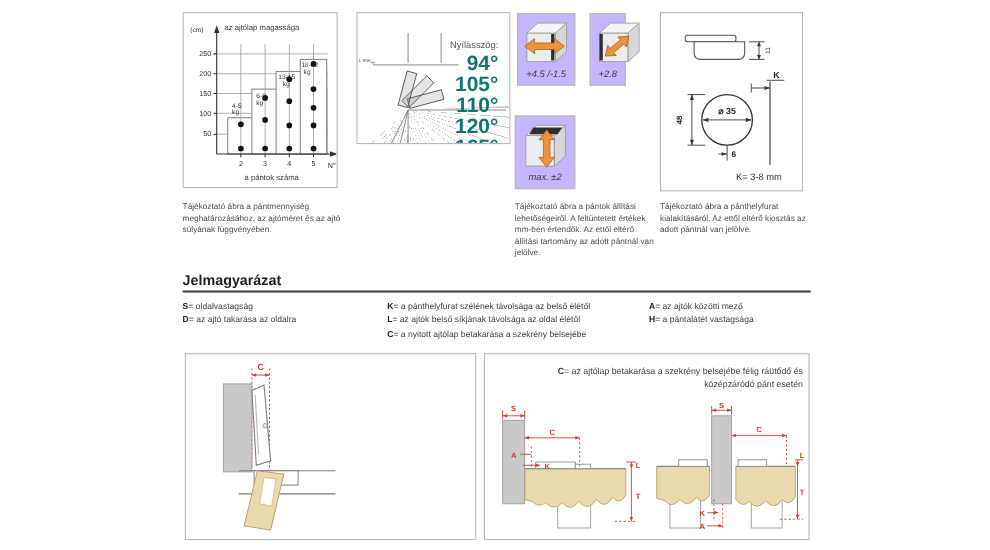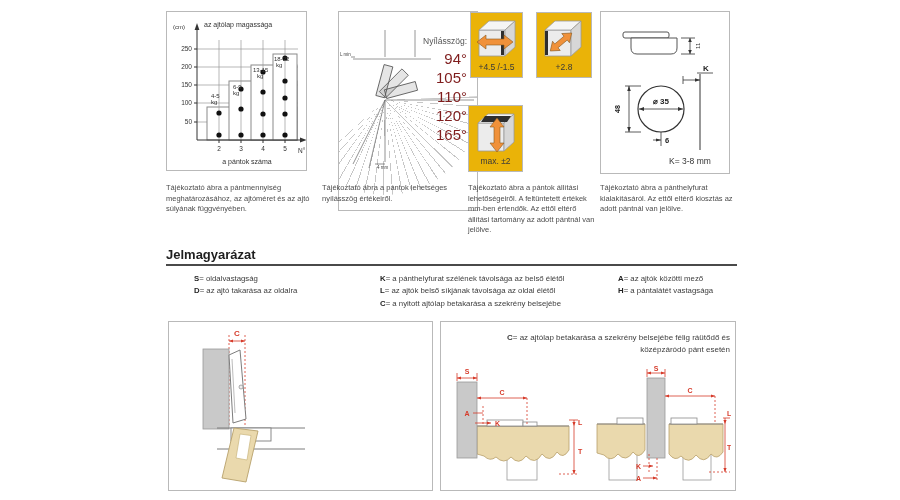--- a/index.html
+++ b/index.html
@@ -1,27 +1,27 @@
 <!DOCTYPE html>
 <html><head>
 <meta charset="utf-8">
 <style>
   html,body{margin:0;padding:0;background:#fff;font-family:"Liberation Sans",sans-serif;}
   #stage{position:relative;width:900px;height:500px;background:#fff;overflow:hidden;}
   .panel{position:absolute;background:#fff;border:1px solid #b9b9b9;box-sizing:border-box;overflow:hidden;}
   .caption{position:absolute;font-size:7.5px;line-height:1.4;color:#4d4d4d;}
-  .small-box{position:absolute;border:1px solid #b9b9b9;background:#eab308;box-sizing:border-box;text-align:center;}
+  .small-box{position:absolute;border:1px solid #b9b9b9;background:#c4b5fd;box-sizing:border-box;text-align:center;font-style:italic;}
   .adj-label{position:absolute;bottom:5px;left:0;width:100%;font-size:8.5px;color:#3a3a3a;}
   .legend-head{position:absolute;font-size:13px;font-weight:bold;color:#1e1e1e;}
   .legend-rule{position:absolute;height:2px;background:#4a4a4a;}
-  .legend-col{position:absolute;font-size:7.8px;color:#3d3d3d;line-height:1.6;margin-left:28px;}
+  .legend-col{position:absolute;font-size:7.8px;color:#3d3d3d;line-height:1.6;}
   .legend-col b{color:#1e1e1e;}
   .angles-block{position:absolute;left:30px;top:24px;width:98px;text-align:right;}
   .angles-title{font-size:8.5px;color:#555;margin-bottom:3px;}
-  .angle-value{font-size:15px;font-weight:400;color:#7f1d1d;line-height:19px;}
+  .angle-value{font-size:19px;font-weight:700;color:#0f766e;line-height:19px;}
   .fan{position:absolute;left:-49px;top:-7px;width:190px;height:190px;border-radius:50%;
        background:repeating-conic-gradient(from 88deg, #c6c6c6 0deg 0.6deg, transparent 0.6deg 5.8deg);
        clip-path:polygon(50% 50%, 100% 48%, 100% 100%, 0% 100%, 13% 83%);}
   svg{position:absolute;left:0;top:0;}
   svg text{font-family:"Liberation Sans",sans-serif;}
   .bl-caption{position:absolute;left:120px;top:22px;width:140px;font-size:8px;line-height:1.45;color:#3d3d3d;}
   .br-caption{position:absolute;left:55px;top:10px;width:234px;font-size:8px;line-height:1.45;color:#3d3d3d;text-align:right;}
 </style>
 </head>
 <body>
@@ -106,21 +106,21 @@
         <text x="66" y="83" font-size="6">kg</text>
         <text x="86" y="60" font-size="6">13-15</text>
         <text x="90" y="66" font-size="6">kg</text>
         <text x="107" y="49" font-size="6">18-22</text>
         <text x="109" y="55" font-size="6">kg</text>
       </g>
     </svg>
   </div>
   <div class="caption" style="left:166px;top:183px;width:152px;">Tájékoztató ábra a pántmennyiség meghatározásához, az ajtóméret és az ajtó súlyának függvényében.</div>
 
-  <div class="panel" style="left:338px;top:11px;width:140px;height:200px;">
+  <div class="panel" style="left:324px;top:11px;width:140px;height:120px;">
     <div class="fan"></div>
     <svg width="138" height="158" viewBox="0 0 138 158">
       <g stroke="#8a8a8a" stroke-width="0.9" fill="none">
         <line x1="46" y1="18" x2="46" y2="45"></line>
           <line x1="76" y1="18" x2="76" y2="45"></line>
         <line x1="14" y1="47" x2="92" y2="47"></line>
         <line x1="46" y1="88" x2="135" y2="88"></line>
       </g>
       <g stroke="#777" stroke-width="0.8" fill="none">
         <line x1="46" y1="88" x2="14" y2="152"></line>
@@ -143,33 +143,32 @@
     </svg>
     <div class="angles-block">
       <div class="angles-title">Nyílásszög:</div>
       <div class="angle-value">94°</div>
       <div class="angle-value">105°</div>
       <div class="angle-value">110°</div>
       <div class="angle-value">120°</div>
       <div class="angle-value">165°</div>
     </div>
   </div>
-  <div class="caption" style="left:322px;top:183px;width:148px;">Tájékoztató ábra a pántok lehetséges nyílásszög értékeiről.</div>
 
   <div class="small-box" style="left:470px;top:12px;width:53px;height:66px;">
     <svg width="48" height="44" viewBox="0 0 48 44" style="left:2px;top:3px;">
       <polygon points="6,14 32,14 32,40 6,40" fill="#ececec" stroke="#9a9a9a" stroke-width="0.8"></polygon>
       <polygon points="6,14 16,5 42,5 32,14" fill="#f5f5f5" stroke="#9a9a9a" stroke-width="0.8"></polygon>
       <polygon points="32,14 42,5 42,31 32,40" fill="#d7d7d7" stroke="#9a9a9a" stroke-width="0.8"></polygon>
       <polygon points="28,15 31,15 31,39 28,39" fill="#2e2e2e"></polygon>
       <polygon points="4,26 13,19 13,23 31,23 31,19 40,26 31,33 31,29 13,29 13,33" fill="#f0913a" stroke="#8a5a20" stroke-width="0.6"></polygon>
     </svg>
     <div class="adj-label">+4.5 /-1.5</div>
   </div>
-  <div class="small-box" style="left:536px;top:12px;width:56px;height:66px;">
+  <div class="small-box" style="left:536px;top:12px;width:33px;height:66px;">
     <svg width="48" height="44" viewBox="0 0 48 44" style="left:2px;top:3px;">
       <polygon points="6,14 32,14 32,40 6,40" fill="#ececec" stroke="#9a9a9a" stroke-width="0.8"></polygon>
       <polygon points="6,14 16,5 42,5 32,14" fill="#f5f5f5" stroke="#9a9a9a" stroke-width="0.8"></polygon>
       <polygon points="32,14 42,5 42,31 32,40" fill="#d7d7d7" stroke="#9a9a9a" stroke-width="0.8"></polygon>
       <polygon points="6,15 9,15 9,39 6,39" fill="#2e2e2e"></polygon>
       <polygon points="8,26 16,20 16,23.5 28,23.5 28,20 36,26 28,32 28,28.5 16,28.5 16,32" transform="rotate(-40 22 26)" fill="#f0913a" stroke="#8a5a20" stroke-width="0.6"></polygon>
     </svg>
     <div class="adj-label">+2.8</div>
   </div>
   <div class="small-box" style="left:468px;top:105px;width:55px;height:67px;">

